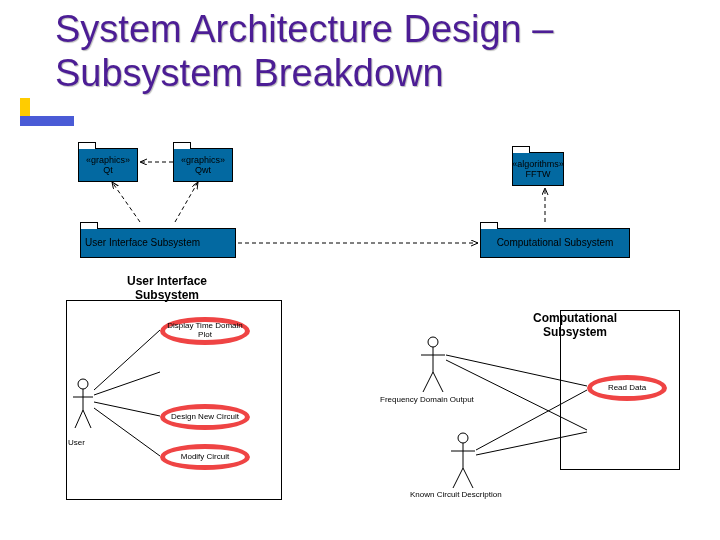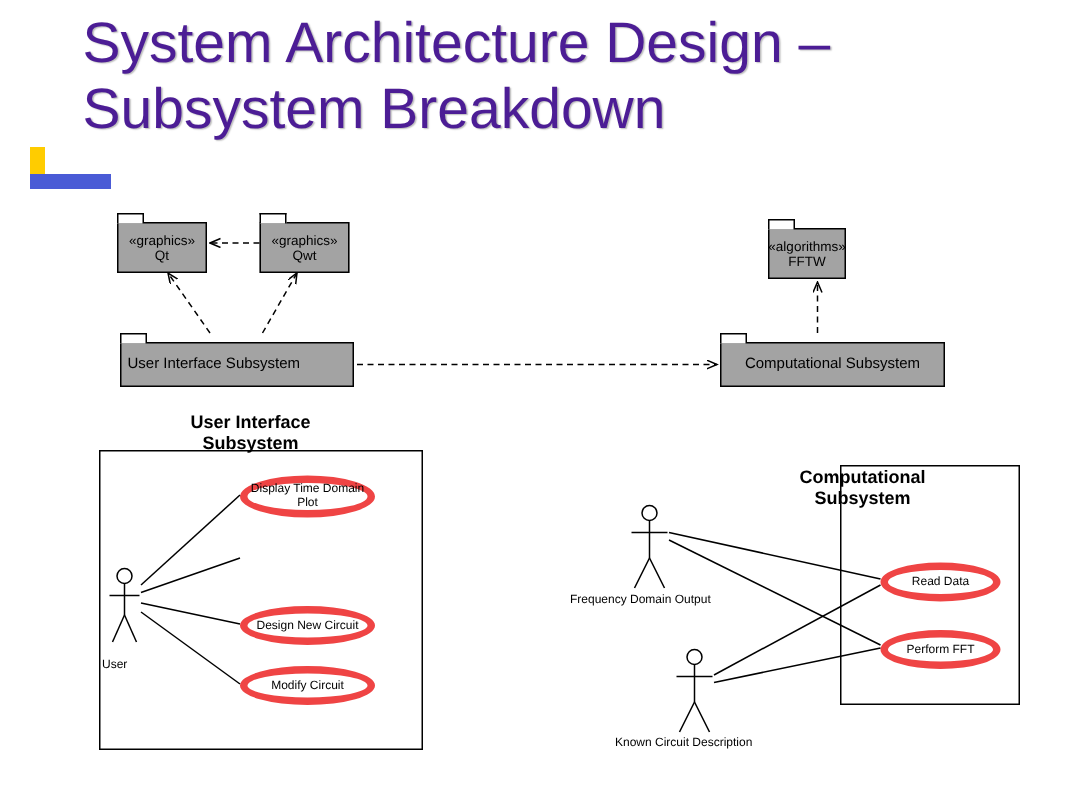--- a/index.html
+++ b/index.html
@@ -15,21 +15,21 @@
   }
   .accent-y { position: absolute; left: 20px; top: 98px; width: 10px; height: 28px; background: #ffcc00; }
   .accent-b { position: absolute; left: 20px; top: 116px; width: 54px; height: 10px; background: #4a5bd6; }
   .title {
     font-family: "Trebuchet MS", "Segoe UI", Arial, sans-serif;
     font-size: 38px; line-height: 1.15; font-weight: 400; color: #4c1d95;
     text-shadow: 1px 1px 1px #bbb;
   }
   .diagram { position: absolute; left: 0; top: 0; width: 720px; height: 540px; }
   .folder {
-    position: absolute; border: 1px solid #000; background: #a3a3a3;
+    position: absolute; border: 1px solid #000; background: #0369a1;
     font-size: 9px; text-align: center; display: flex; flex-direction: column;
     align-items: center; justify-content: center; line-height: 1.15;
   }
   .folder .tab {
     position: absolute; top: -7px; left: -1px; width: 18px; height: 7px;
     border: 1px solid #000; border-bottom: none; background: #fff;
   }
   .oval {
     position: absolute; border: 5px solid #ef4444; border-radius: 50%;
     font-size: 8px; display: flex; align-items: center; justify-content: center;
@@ -88,21 +88,20 @@
   <div class="section-label" style="left:112px; top:275px; width:110px;">User Interface Subsystem</div>
 
   <div class="section-box" style="left:560px; top:310px; width:120px; height:160px;"></div>
   <div class="section-label" style="left:520px; top:312px; width:110px;">Computational Subsystem</div>
 
   <div class="oval" style="left:160px; top:317px; width:90px; height:28px;">Display Time Domain Plot</div>
   <div class="oval" style="left:160px; top:404px; width:90px; height:26px;">Design New Circuit</div>
   <div class="oval" style="left:160px; top:444px; width:90px; height:26px;">Modify Circuit</div>
 
   <div class="oval" style="left:587px; top:375px; width:80px; height:26px;">Read Data</div>
-  <div class="oval" style="left:587px; top:420px; width:80px; height:26px;">Perform FFT</div>
 
   <div class="caption" style="left:68px; top:438px; width:30px;">User</div>
   <div class="caption" style="left:380px; top:395px; width:110px;">Frequency Domain Output</div>
   <div class="caption" style="left:410px; top:490px; width:110px;">Known Circuit Description</div>
 
   <svg class="lines">
     <defs>
       <marker id="arrow" markerWidth="8" markerHeight="8" refX="7" refY="3" orient="auto">
         <path d="M0,0 L7,3 L0,6" fill="none" stroke="#000" stroke-width="1"></path>
       </marker>

